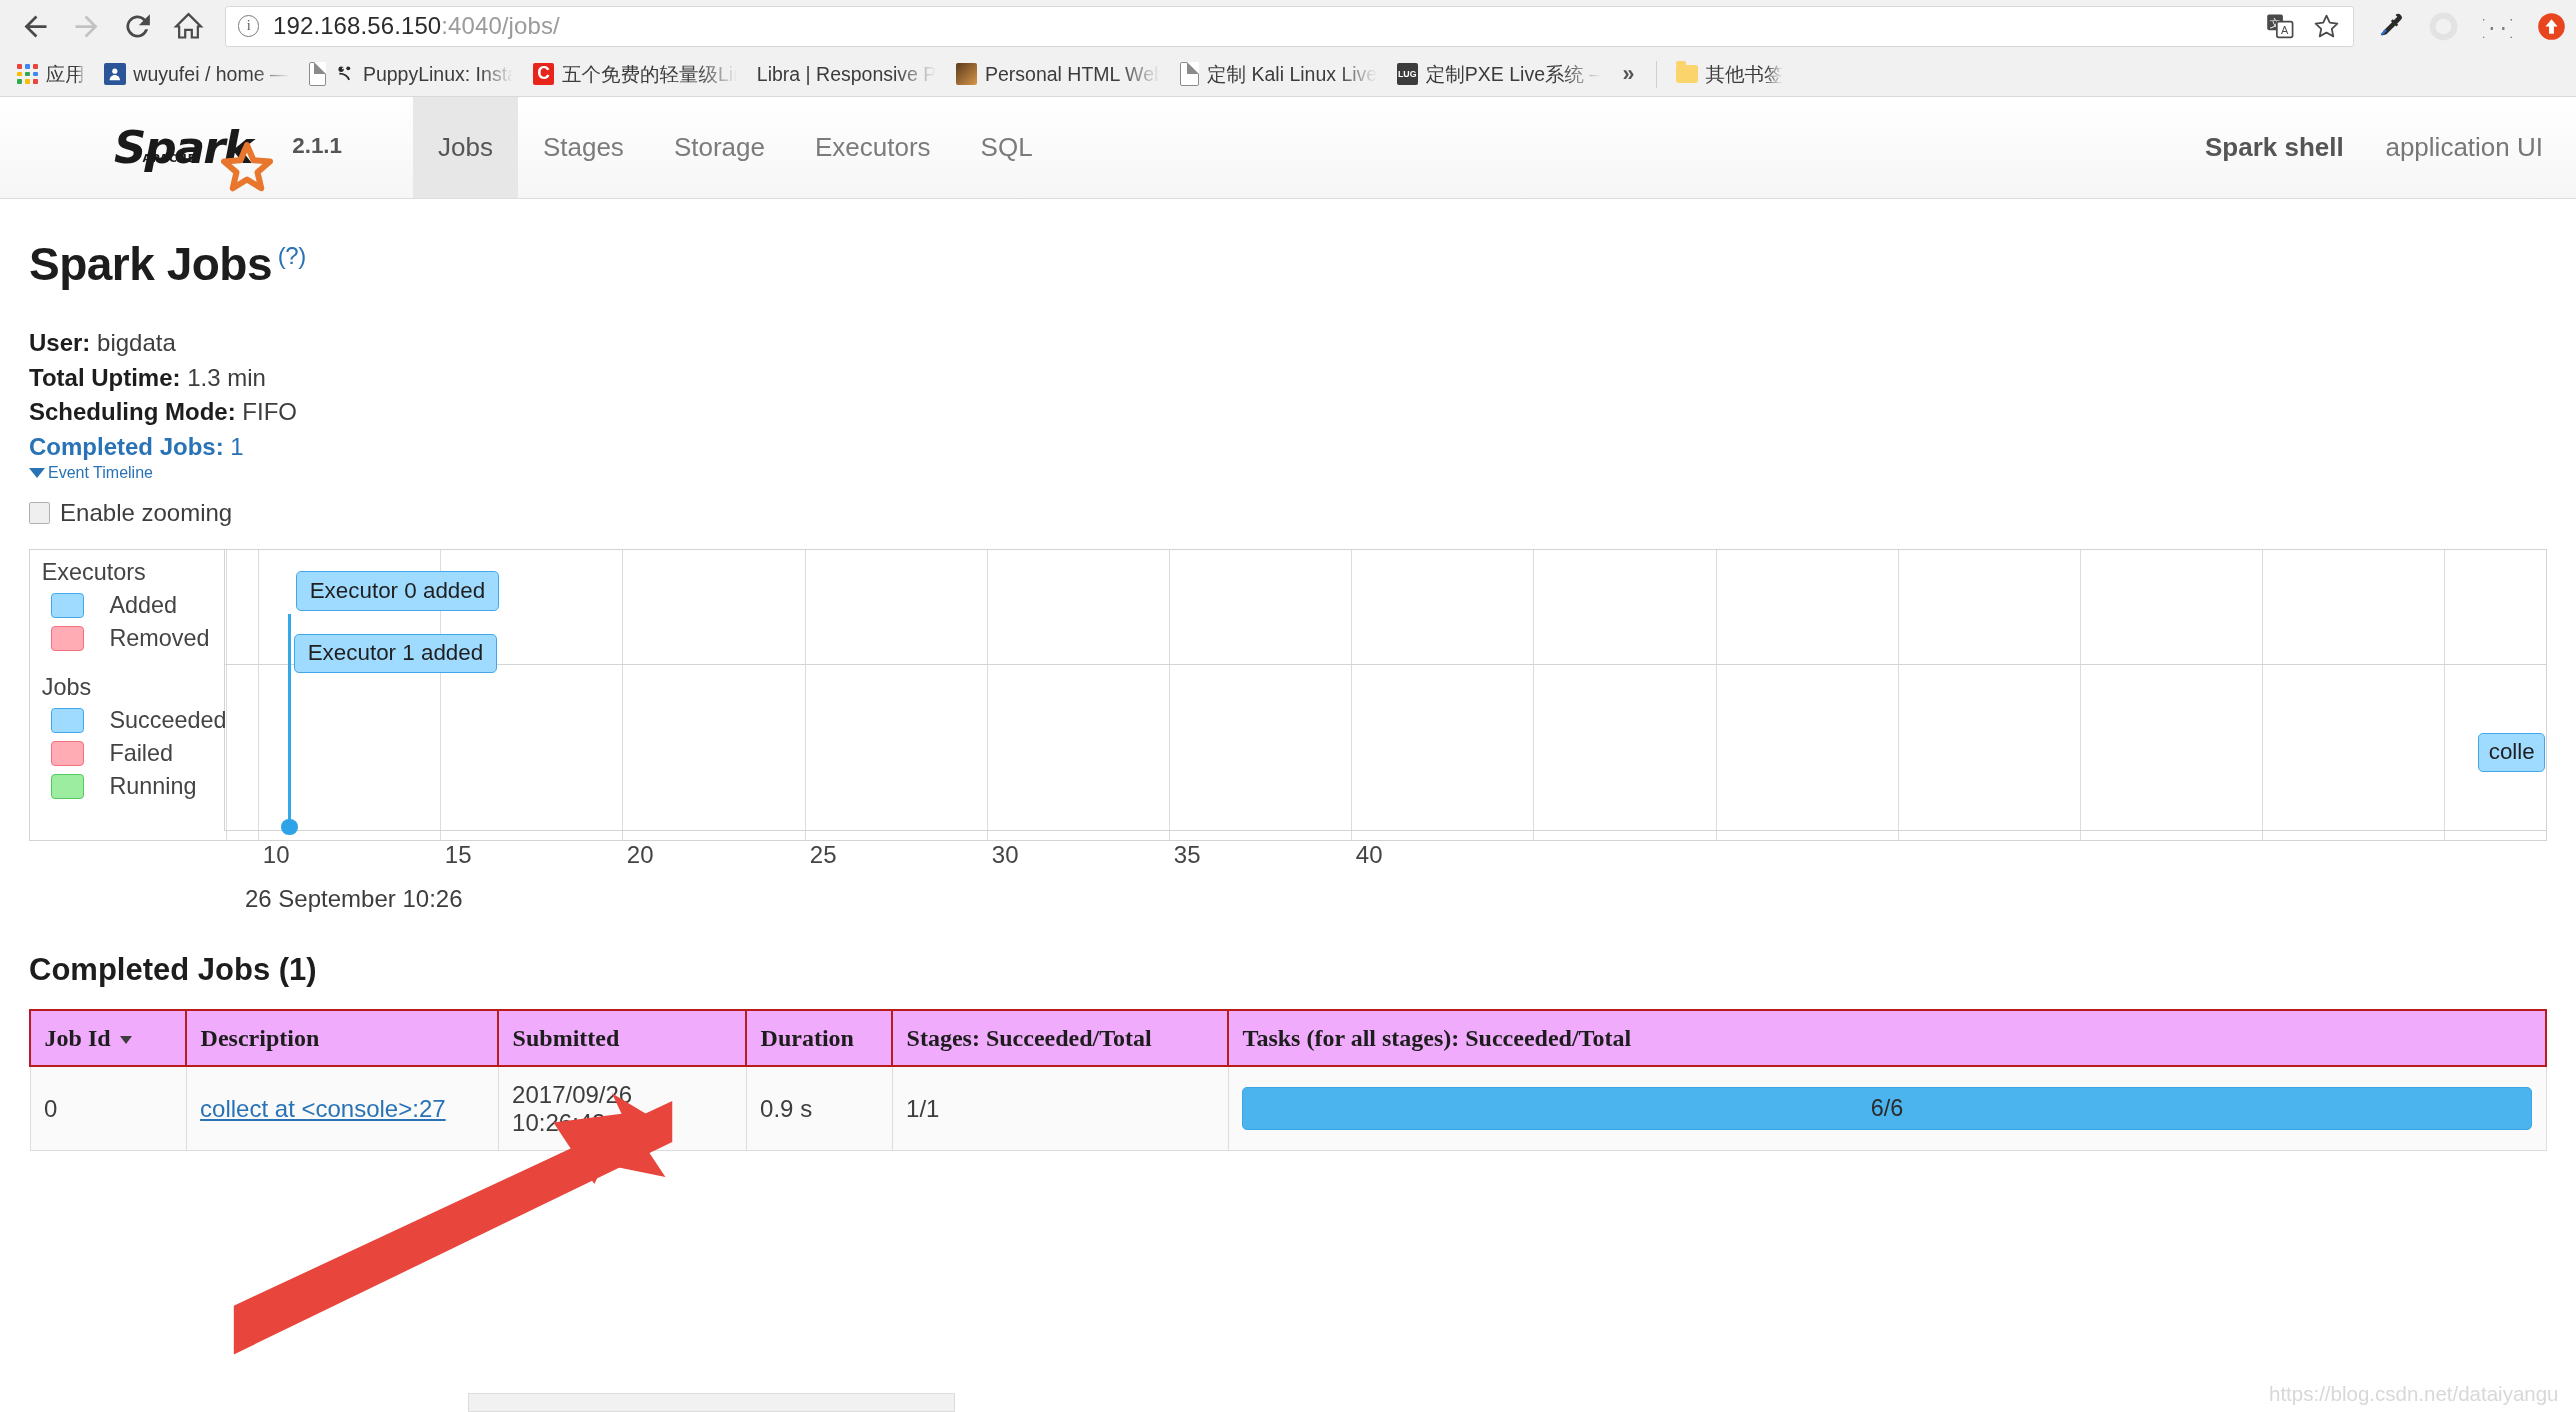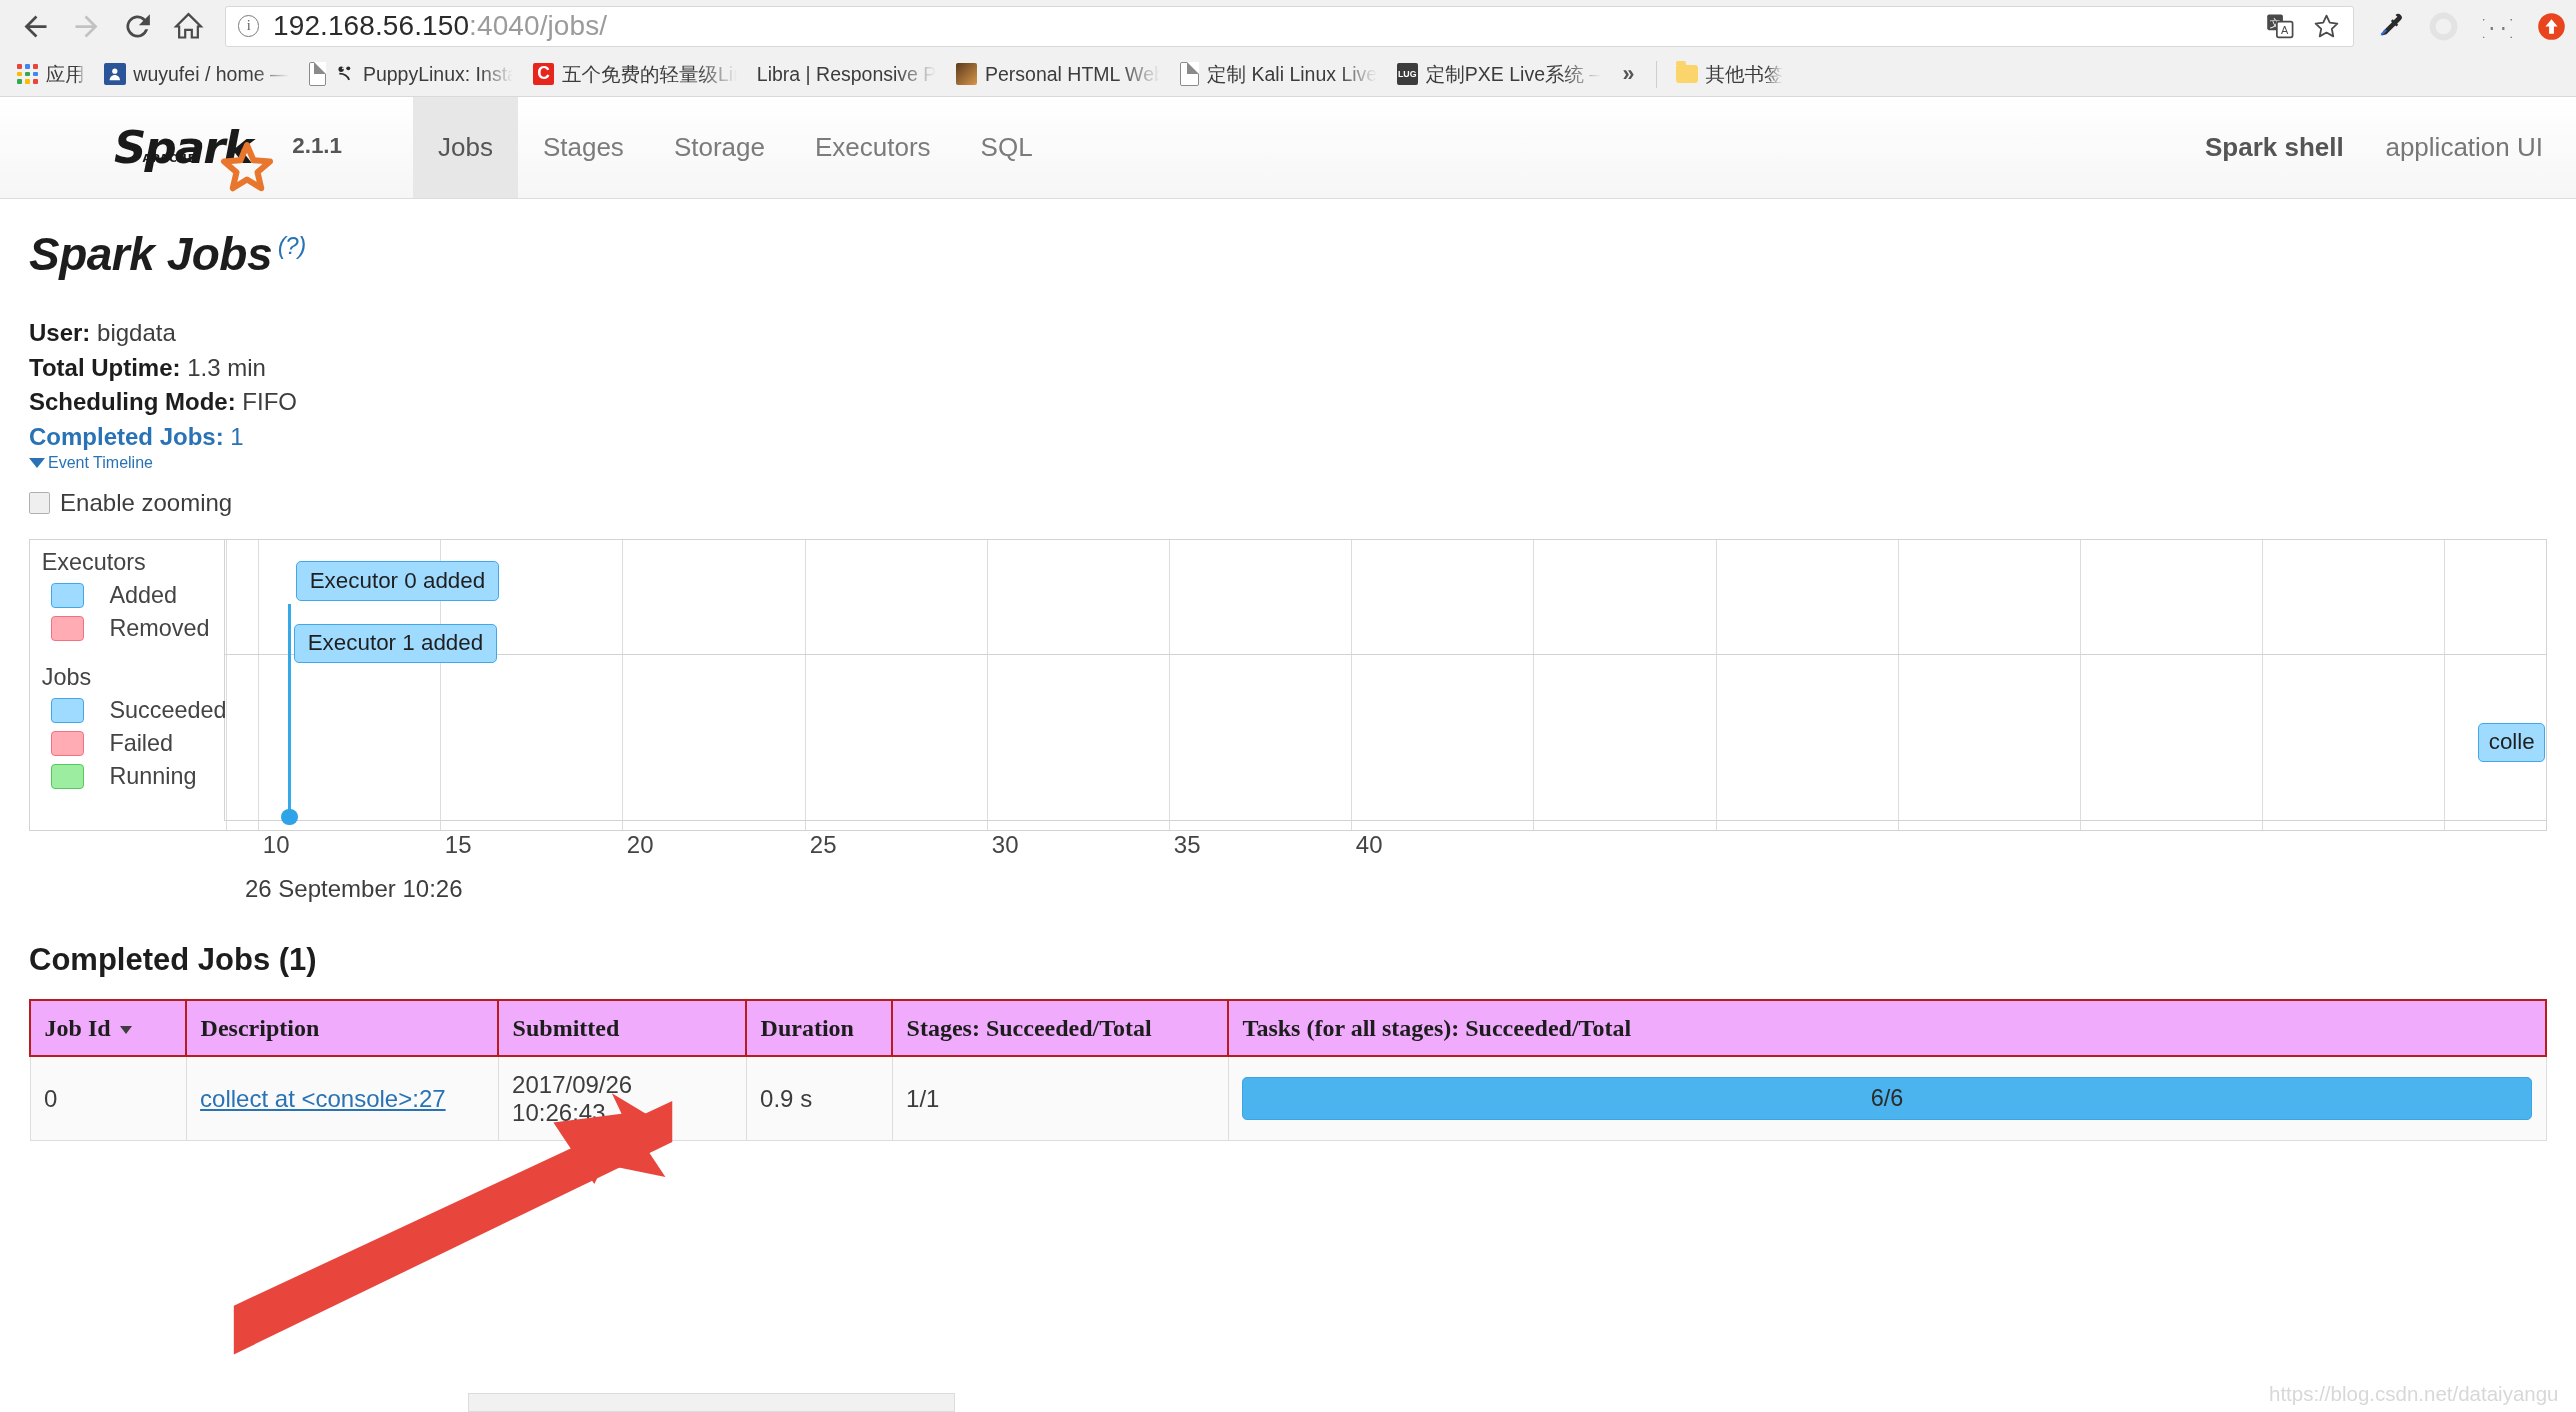--- a/index.html
+++ b/index.html
@@ -47,21 +47,21 @@
     border: 1.8px solid #7a7a7a;
     border-radius: 50%;
     color: #5c5c5c;
     font-size: 14.6px;
     font-family: "Liberation Serif", serif;
     display: flex; align-items: center; justify-content: center;
     flex: 0 0 auto;
     margin-right: 13.6px;
   }
   .url-text {
-    font-size: 28px;
+    font-size: 24px;
     color: #9b9b9b;
     white-space: nowrap;
     letter-spacing: 0.1px;
   }
   .url-text .url-host { color: #2b2b2b; }
   .omnibox-icons {
     display: flex; align-items: center; gap: 17.5px;
     margin-left: auto;
     padding-left: 17.5px;
   }
@@ -205,23 +205,22 @@
     gap: 32px;
   }
   .app-ui-title b { color: #555; margin-right: 9.7px; }
 
   
   .content { padding: 0 29px; position: relative; }
   h1.page-title {
     font-size: 46px;
     font-weight: bold;
     color: #1d1d1d;
-    margin-top: 28px;
+    margin-top: 38px;
     letter-spacing: -0.5px;
-    font-style: italic;
   }
   h1.page-title .help {
     font-size: 24px;
     color: #2872b5;
     vertical-align: super;
     font-weight: normal;
     margin-left: 5.8px;
   }
   .summary { margin-top: 35px; font-size: 24px; color: #3d3d3d; line-height: 1.44; }
   .summary b { color: #1d1d1d; }

